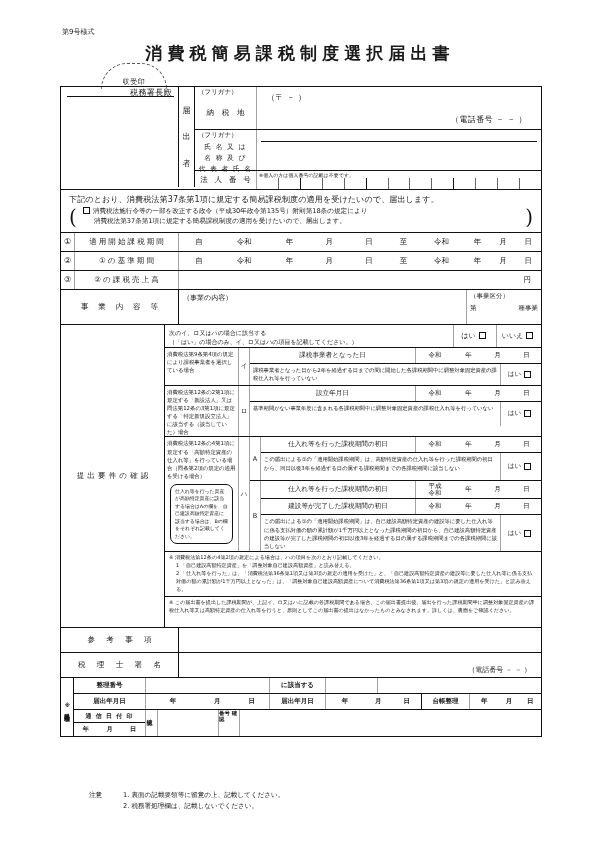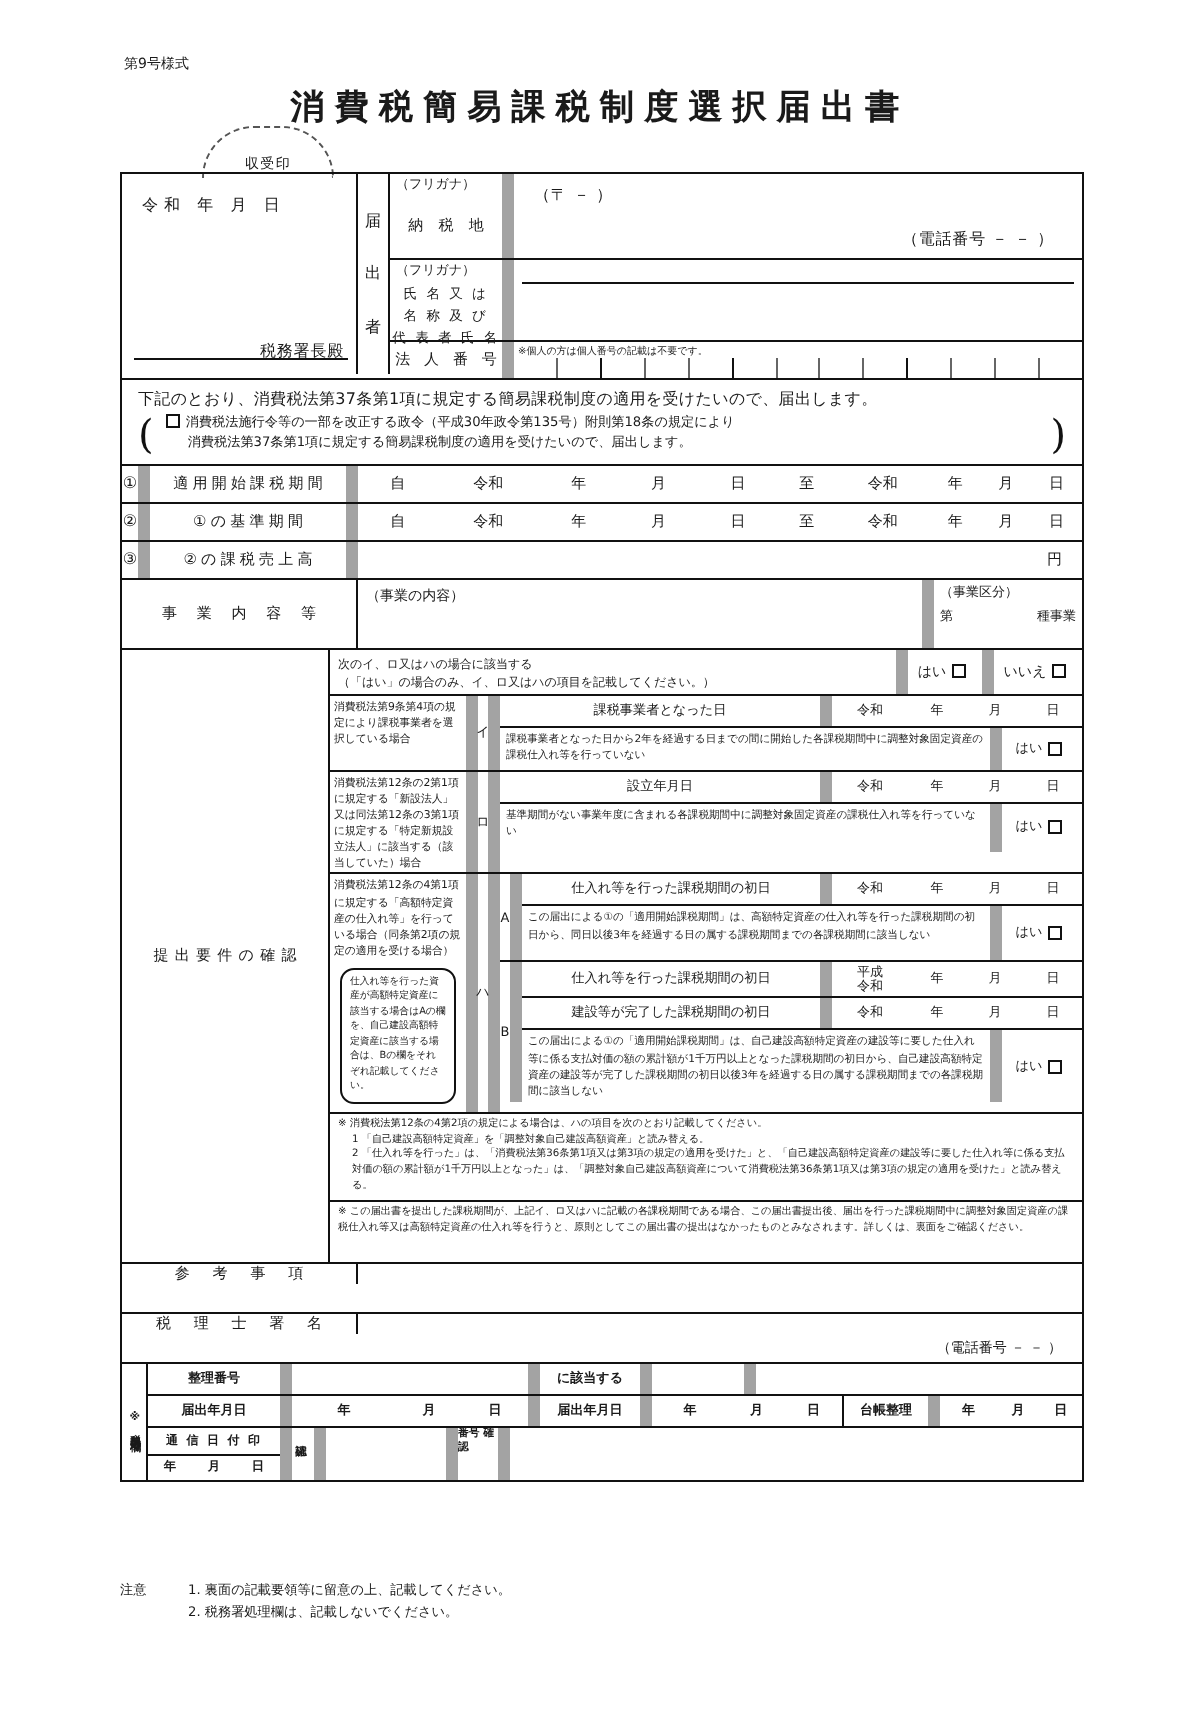--- a/index.html
+++ b/index.html
@@ -9,21 +9,21 @@
     color:#1a1a1a;
     -webkit-font-smoothing:none;
   }
   #page{position:relative;width:600px;height:856px;box-sizing:border-box;}
 
   
   .row{display:flex;}
   .cell{box-sizing:border-box;display:flex;align-items:center;}
   .ctr{justify-content:center;}
   .bb{border-bottom:1px solid #111;}
-  .br{border-right:6px solid #a3a3a3;}
+  .br{border-right:1px solid #a3a3a3;}
   .bbx{border-bottom:1.6px solid #111;}
   .brx{border-right:1.6px solid #111;}
 
   
   #formno{position:absolute;left:62px;top:27px;font-size:7px;}
   #title{position:absolute;left:0;right:0;top:42px;text-align:center;
     font-size:17px;font-weight:bold;letter-spacing:.30em;
     font-family:"DejaVu Serif","Liberation Serif",serif;}
   #stamp{position:absolute;left:101px;top:63px;width:66px;height:26px;
     border:1px dashed #555;border-bottom:none;
@@ -121,54 +121,53 @@
   .qcond .c{flex:1;box-sizing:border-box;font-size:5.3px;line-height:1.55;padding:2px 3px;}
   .qcond .hai{width:40px;box-sizing:border-box;display:flex;align-items:center;
     justify-content:center;font-size:6.6px;}
 
   .notebox{border:1px solid #111;border-radius:7px;box-sizing:border-box;
     margin:4px 3px;padding:3px 4px;font-size:4.9px;line-height:1.52;}
 
   .footnote{box-sizing:border-box;font-size:5.1px;line-height:1.55;padding:2px 4px;}
 
   
-  .refrow{display:flex;height:24px;flex-direction:column;}
+  .refrow{display:flex;height:24px;}
   .refrow .rl{width:118px;box-sizing:border-box;display:flex;align-items:center;
     justify-content:center;font-size:7.5px;letter-spacing:.6em;text-indent:.6em;}
   .refrow .rv{flex:1;box-sizing:border-box;position:relative;}
   .refrow .rv .tel2{position:absolute;right:10px;bottom:2px;font-size:7px;}
 
   
   .tox{display:flex;font-weight:bold;}
   .tox .vlabel{width:13px;box-sizing:border-box;font-size:5.4px;
     display:flex;align-items:center;justify-content:center;text-align:center;line-height:1.25;}
   .tox .body{flex:1;box-sizing:border-box;}
   .tline{display:flex;height:15px;font-size:6.5px;}
   .tline .c{box-sizing:border-box;display:flex;align-items:center;justify-content:center;}
 
   #foot{position:absolute;left:60px;top:790px;width:470px;font-size:6.6px;line-height:1.7;}
-  #foot .ft{display:flex;}
+  #foot .ft{display:flex;margin-left:29px;}
   #foot .ft .k{width:34px;}
 </style>
 </head>
 <body>
 
 <div id="page">
 
   <div id="formno">第9号様式</div>
   <div id="title">消費税簡易課税制度選択届出書</div>
   <div id="stamp">
     <span>収受印</span>
   </div>
 
   <div id="tbl">
 
     <div class="hblock bbx">
       <div class="hleft brx" style="height:100px;">
-        <div class="dline">令和    年    月    日</div>
         <div class="taxoff">
           <i></i><span>税務署長殿</span>
         </div>
       </div>
 
       <div class="tori brx" style="height:100px;">
         <span>届</span>
         <span>出</span>
         <span>者</span>
       </div>

